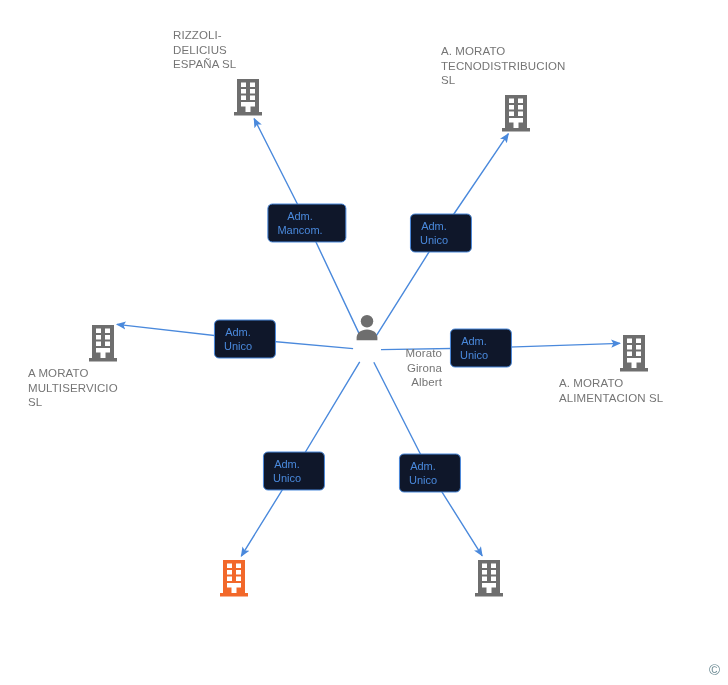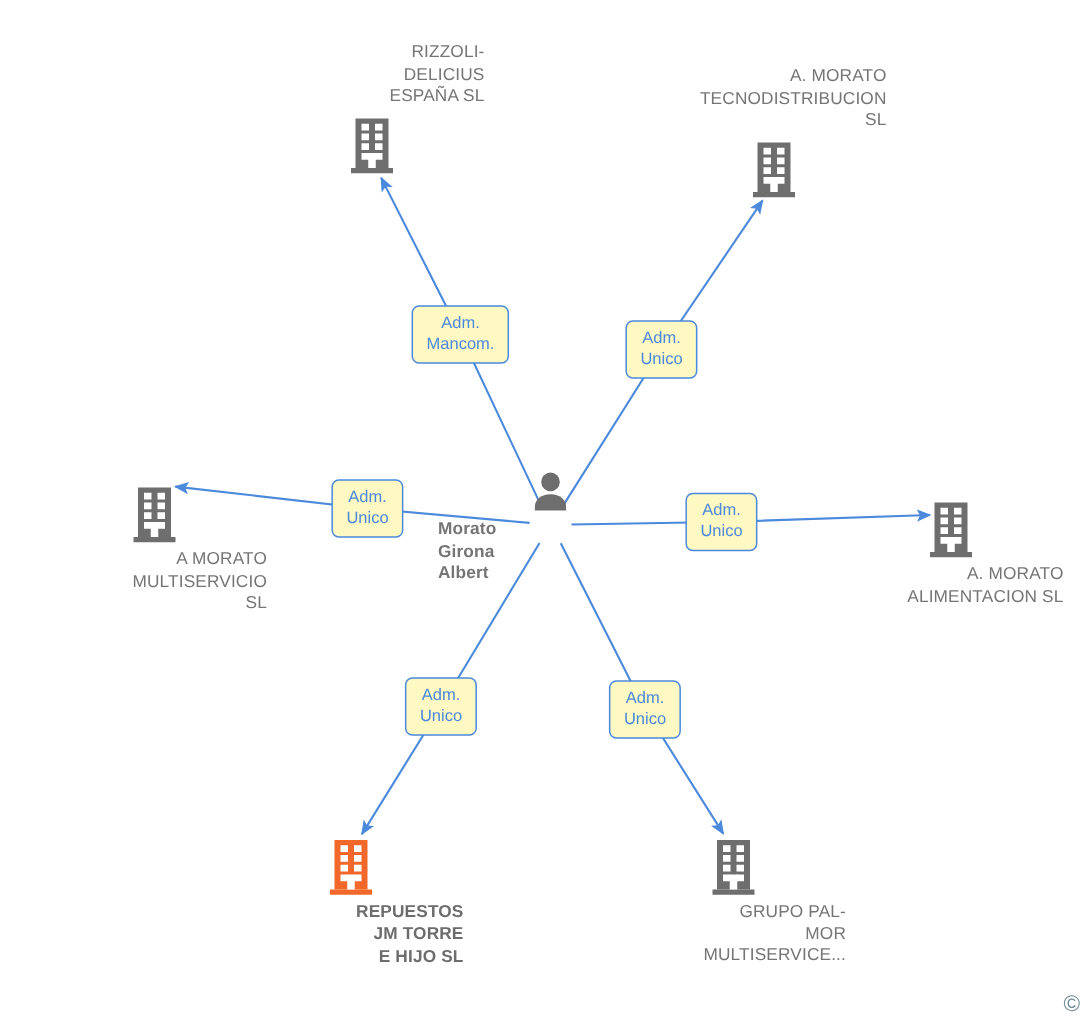--- a/index.html
+++ b/index.html
@@ -25,21 +25,21 @@
     top: 0;
     width: 728px;
     height: 685px;
     pointer-events: none;
   }
 
   
   .node {
     position: absolute;
     width: 150px;
-    text-align: right;
+    text-align: left;
     transform: translate(-50%, 0);
   }
   .node-label {
     font-size: 11.5px;
     line-height: 14.5px;
     color: #757575;
     letter-spacing: .1px;
     white-space: pre-line;
   }
   .node-label.bold {
@@ -55,38 +55,37 @@
     align-items: flex-end;
     justify-content: center;
   }
   .node.label-top .node-label { margin-bottom: 3px; }
   .node.label-bottom .node-label { margin-top: 3px; }
 
   
   .hub {
     position: absolute;
     width: 150px;
-    text-align: left;
+    text-align: right;
     transform: translate(-50%, -50%);
-    font-weight: bold;
   }
   .hub .icon-wrap { height: 34px; align-items: center; }
   .hub .node-label { margin-top: 2px; }
 
   
   .chip {
     position: absolute;
     transform: translate(-50%, -50%);
-    background: #fef9c3;
+    background: #0f172a;
     border: 1px solid #4a89dc;
     border-radius: 5px;
     color: #4a89dc;
     font-size: 11px;
     line-height: 14px;
-    padding: 4px 9px 5px 9px;
+    padding: 4px 23px 5px 9px;
     text-align: center;
     white-space: pre-line;
     box-sizing: border-box;
   }
 
   
   #watermark {
     position: absolute;
     right: 8px;
     bottom: 8px;
@@ -239,23 +238,20 @@
               <rect x="8" y="12" width="5" height="4.5" fill="#ffffff"></rect>
               <rect x="17" y="12" width="5" height="4.5" fill="#ffffff"></rect>
               <rect x="8" y="18.5" width="5" height="4.5" fill="#ffffff"></rect>
               <rect x="17" y="18.5" width="5" height="4.5" fill="#ffffff"></rect>
               <rect x="8" y="25" width="5" height="4.5" fill="#ffffff"></rect>
               <rect x="17" y="25" width="5" height="4.5" fill="#ffffff"></rect>
               <rect x="12.5" y="25" width="5" height="10" fill="#ffffff"></rect>
             </g>
           </svg>
         </div>
-        <div class="node-label bold">REPUESTOS
-JM TORRE
-E HIJO  SL</div>
       </div>
       <div class="chip" style="left: 294px; top: 471px;">Adm.
 Unico</div>
       <div class="node label-bottom" style="left: 489px; top: 556px;">
         <div class="icon-wrap">
           <svg width="30" height="40" viewBox="0 0 30 40">
             <g fill="#6e6e6e">
               <rect x="4" y="2" width="22" height="33"></rect>
               <rect x="1" y="35" width="28" height="3.5"></rect>
               <rect x="8" y="5.5" width="5" height="4.5" fill="#ffffff"></rect>
@@ -263,23 +259,20 @@
               <rect x="8" y="12" width="5" height="4.5" fill="#ffffff"></rect>
               <rect x="17" y="12" width="5" height="4.5" fill="#ffffff"></rect>
               <rect x="8" y="18.5" width="5" height="4.5" fill="#ffffff"></rect>
               <rect x="17" y="18.5" width="5" height="4.5" fill="#ffffff"></rect>
               <rect x="8" y="25" width="5" height="4.5" fill="#ffffff"></rect>
               <rect x="17" y="25" width="5" height="4.5" fill="#ffffff"></rect>
               <rect x="12.5" y="25" width="5" height="10" fill="#ffffff"></rect>
             </g>
           </svg>
         </div>
-        <div class="node-label">GRUPO PAL-
-MOR
-MULTISERVICE...</div>
       </div>
       <div class="chip" style="left: 430px; top: 473px;">Adm.
 Unico</div>
       <div class="hub" style="left: 367px; top: 350px;">
         <div class="icon-wrap">
           <svg width="30" height="30" viewBox="0 0 30 30">
             <circle cx="15" cy="9" r="6.2" fill="#6e6e6e"></circle>
             <path d="M15 17.2c-6.1 0-10.4 3.6-10.4 8.2V28h20.8v-2.6c0-4.6-4.3-8.2-10.4-8.2z" fill="#6e6e6e"></path>
           </svg>
         </div>

